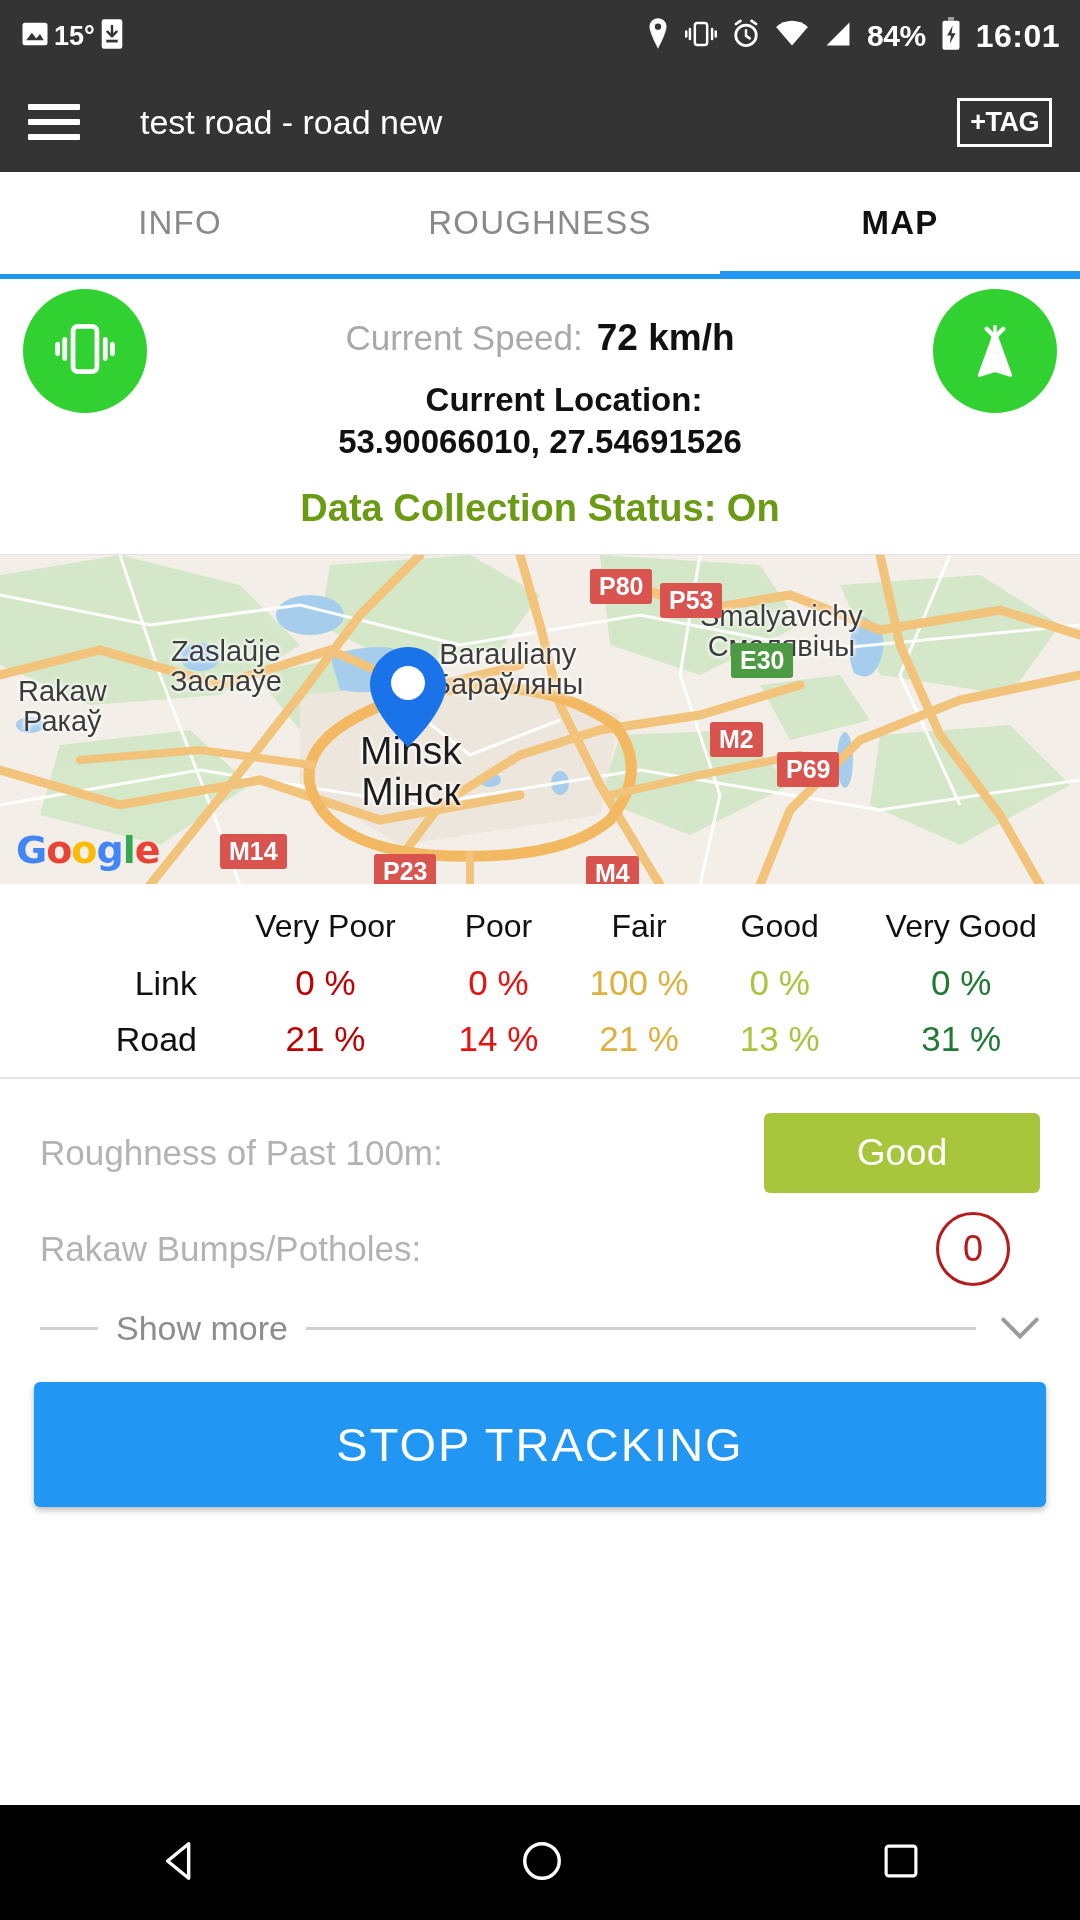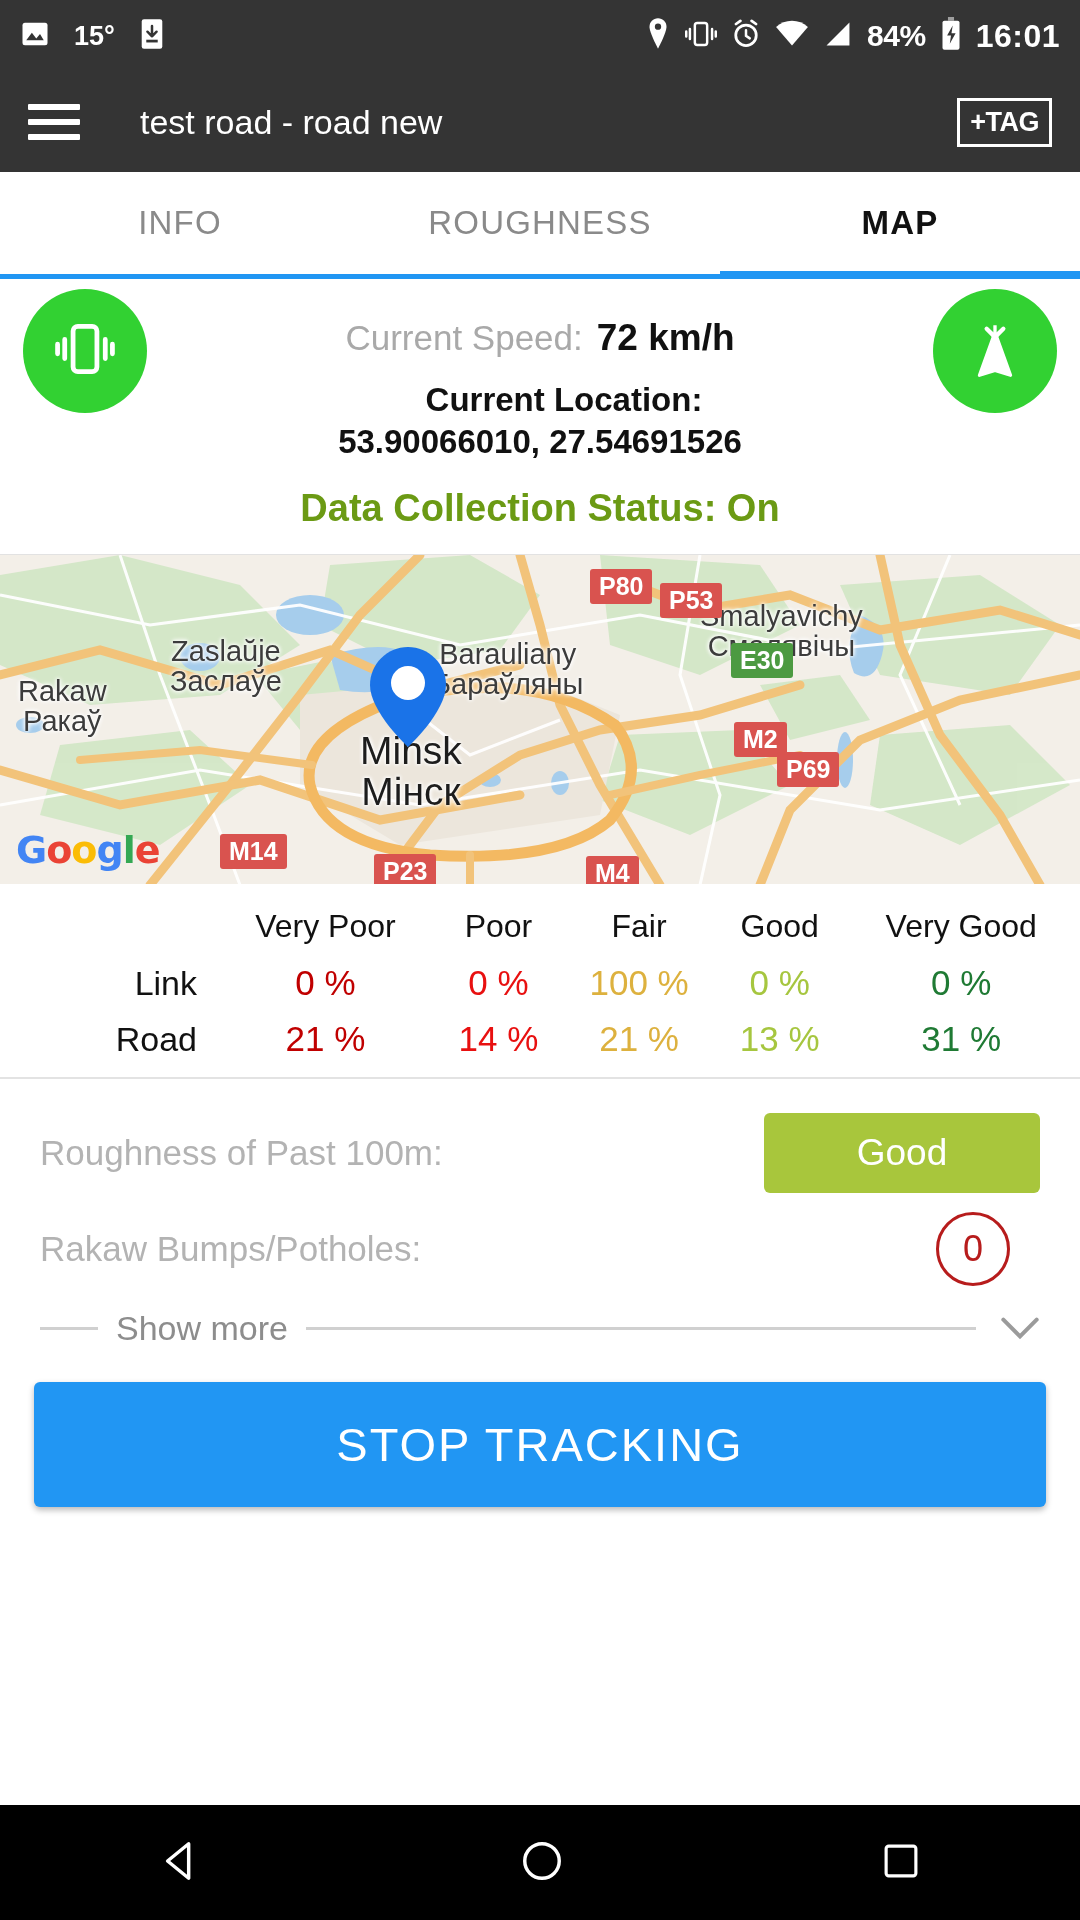--- a/index.html
+++ b/index.html
@@ -8,21 +8,21 @@
     font-family:"Liberation Sans", sans-serif;
     background:#ffffff;
     overflow:hidden;
   }
 
   
   .statusbar{
     height:72px; background:#343434; color:#fff;
     display:flex; align-items:center; padding:0 20px;
   }
-  .sb-left{ display:flex; align-items:center; gap:24px; }
+  .sb-left{ display:flex; align-items:center; gap:4px; }
   .sb-right{ display:flex; align-items:center; gap:14px; margin-left:auto; }
   .sb-temp{ font-size:27px; font-weight:bold; }
   .sb-battery-text{ font-size:30px; font-weight:bold; letter-spacing:-0.5px; }
   .sb-clock{ font-size:32px; font-weight:bold; letter-spacing:0.5px; }
   .ic{ display:block; }
 
   
   .appbar{
     height:100px; background:#343434; color:#fff;
     display:flex; align-items:center; padding:0 28px;
@@ -348,21 +348,21 @@
     <span>Смалявічы</span>
   </div>
   <div class="map-label" style="left:360px; top:140px; font-size:39px; color:#1d1d1d;">
     <span>Minsk</span><br>
     <span>Мінск</span>
   </div>
 
   <div class="shield red" style="left:590px; top:14px;">P80</div>
   <div class="shield red" style="left:660px; top:28px;">P53</div>
   <div class="shield green" style="left:731px; top:88px;">E30</div>
-  <div class="shield red" style="left:710px; top:167px;margin-left:24px;">M2</div>
+  <div class="shield red" style="left:710px; top:167px;">M2</div>
   <div class="shield red" style="left:777px; top:197px;">P69</div>
   <div class="shield red" style="left:220px; top:279px;">M14</div>
   <div class="shield red" style="left:374px; top:299px;">P23</div>
   <div class="shield red" style="left:586px; top:301px;">M4</div>
 
   <div class="pin" style="left:370px; top:92px;">
     <svg width="76" height="100" viewBox="0 0 38 50">
         <path d="M19 0C8.5 0 0 8.5 0 19c0 13.5 19 31 19 31s19-17.5 19-31C38 8.5 29.5 0 19 0z" fill="#1a73e8"></path>
         <circle cx="19" cy="18" r="8.5" fill="#fff"></circle>
       </svg>

